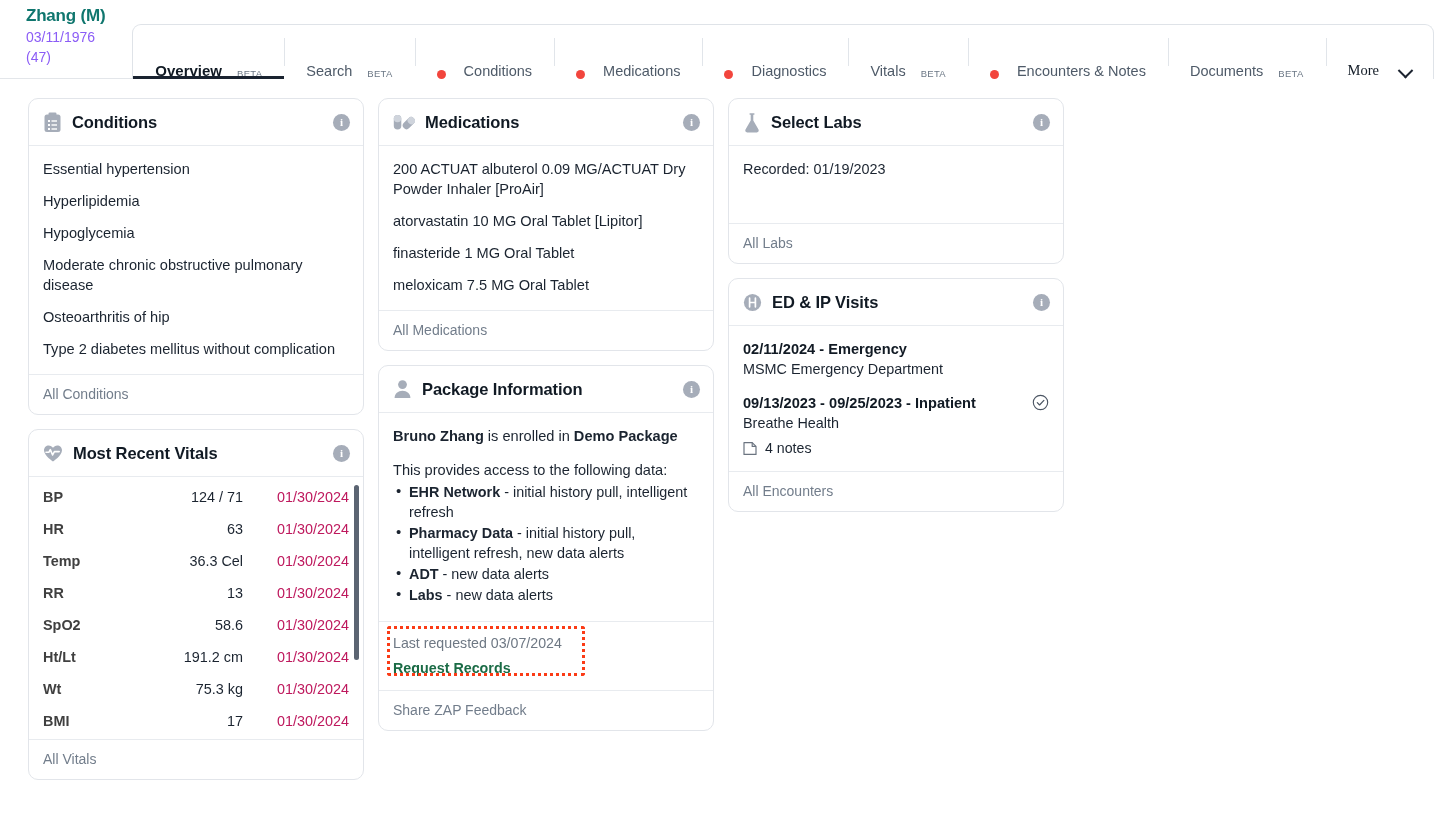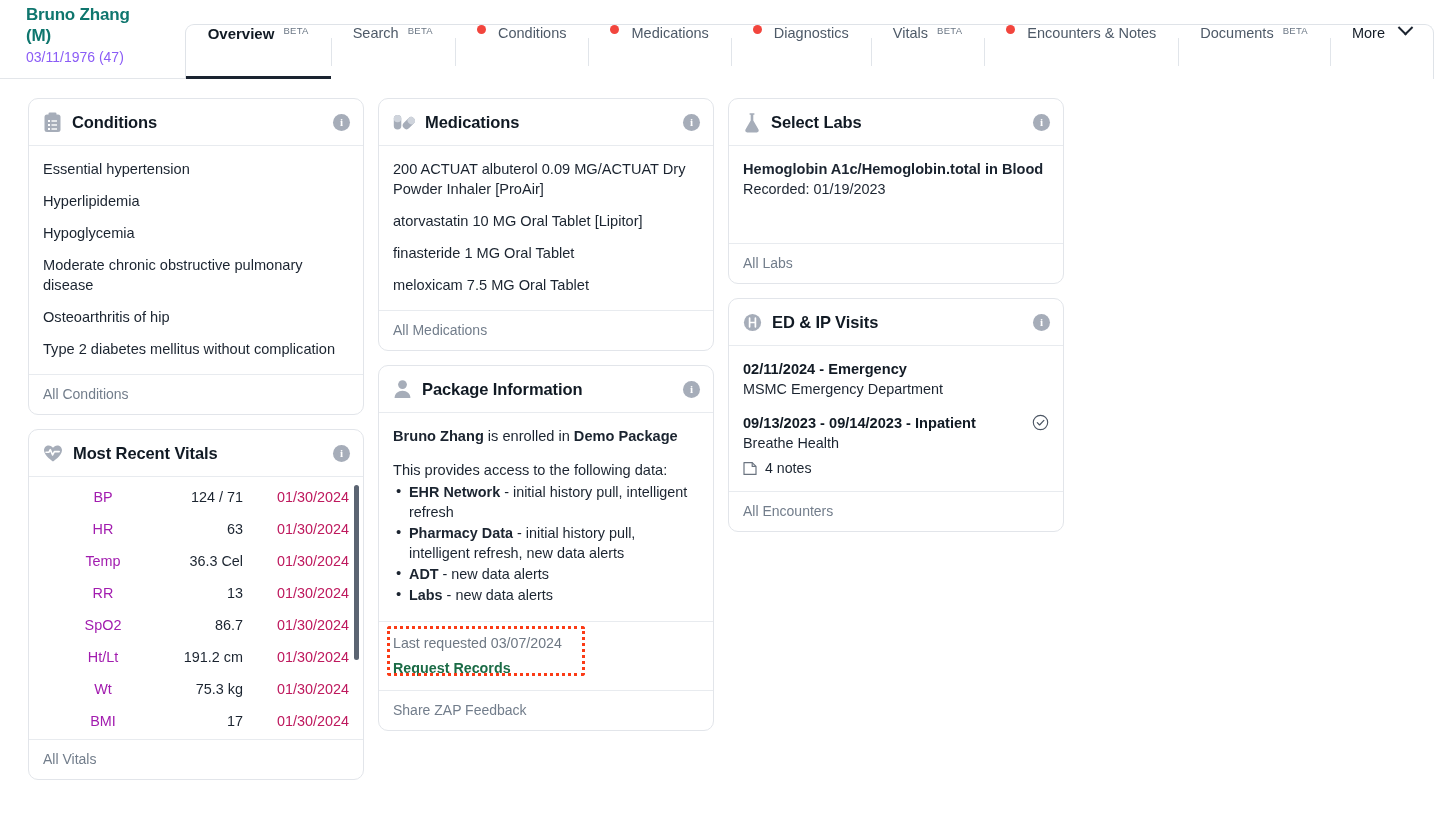--- a/index.html
+++ b/index.html
@@ -45,21 +45,21 @@
     align-items: stretch;
     height: 55px;
     border: 1px solid #dfe3e8;
     border-bottom: none;
     border-radius: 9px 9px 0 0;
     background: #fff;
     z-index: 2;
     margin-bottom: 0;
   }
   .tab {
-    display: flex; align-items: flex-start; gap: 12px;
+    display: flex; align-items: flex-end; gap: 18px;
     padding: 0 22px;
     font-size: 14.5px;
     color: #4e5a68;
     white-space: nowrap;
     position: relative;
     cursor: pointer;
   }
   .tab + .tab::before {
     content: "";
     position: absolute; left: 0; top: 13px; bottom: 13px;
@@ -86,21 +86,21 @@
     width: 9px; height: 9px; border-radius: 50%;
     background: #f2453d; flex: none;
   }
   .chev {
     width: 11px; height: 11px;
     border-right: 2px solid #1c2430;
     border-bottom: 2px solid #1c2430;
     transform: rotate(45deg) translate(-2px,-2px);
     margin-left: 3px;
   }
-  .tab.more { color:#131c27; font-size: 14.5px; }
+  .tab.more { color:#131c27; font-size: 14.5px; font-family: Liberation Serif, serif; }
 
   
   .board {
     display: flex;
     gap: 14px;
     padding: 19px 26px 0 28px;
     align-items: flex-start;
   }
   .col { width: 336px; display: flex; flex-direction: column; gap: 14px; }
 
@@ -152,21 +152,21 @@
     position: relative;
     height: 262px;
     overflow: hidden;
     padding: 12px 14px 0 14px;
   }
   .vrow {
     display: flex; align-items: baseline;
     font-size: 14.4px;
     height: 32px;
   }
-  .vlabel { width: 120px; font-weight: normal; color:#a21caf;text-align:center; }
+  .vlabel { width: 120px; font-weight: bold; color:#404040; }
   .vval { flex: 1; text-align: right; color:#1b2430; padding-right: 14px; }
   .vdate { width: 92px; text-align: right; color:#be185d; }
   .vscrollbar {
     position: absolute; top: 8px; right: 4px;
     width: 5px; height: 246px;
     background: transparent;
   }
   .vthumb {
     width: 5px; height: 175px; border-radius: 3px;
     background: #5b6472;
@@ -326,21 +326,21 @@
               <div class="vval">36.3 Cel</div>
               <div class="vdate">01/30/2024</div>
             </div>
             <div class="vrow">
               <div class="vlabel">RR</div>
               <div class="vval">13</div>
               <div class="vdate">01/30/2024</div>
             </div>
             <div class="vrow">
               <div class="vlabel">SpO2</div>
-              <div class="vval">86.7</div>
+              <div class="vval">58.6</div>
               <div class="vdate">01/30/2024</div>
             </div>
             <div class="vrow">
               <div class="vlabel">Ht/Lt</div>
               <div class="vval">191.2 cm</div>
               <div class="vdate">01/30/2024</div>
             </div>
             <div class="vrow">
               <div class="vlabel">Wt</div>
               <div class="vval">75.3 kg</div>
@@ -422,21 +422,20 @@
     <div class="card">
       <div class="card-head">
         <svg class="hicon" width="18" height="21" viewBox="0 0 18 21">
           <path d="M6.6 1.2h4.8v1.6h-1.1v5.6l5.2 9.2c.7 1.3-.2 2.8-1.6 2.8H4.1c-1.4 0-2.3-1.5-1.6-2.8l5.2-9.2V2.8H6.6z" fill="#a6adb9"></path>
         </svg>
         <div class="card-title">Select Labs</div>
         <div class="spacer"></div>
         <div class="info-icon">i</div>
       </div>
       <div class="card-body" style="padding-bottom:44px">
-        <div class="lab-name">Hemoglobin A1c/Hemoglobin.total in Blood</div>
         <div class="lab-rec">Recorded: 01/19/2023</div>
       </div>
       <div class="card-foot">All Labs</div>
     </div>
 
     <div class="card">
       <div class="card-head">
         <svg class="hicon" width="19" height="19" viewBox="0 0 19 19">
           <circle cx="9.5" cy="9.5" r="8.6" fill="#a6adb9"></circle>
           <path d="M6.6 5.2v8.6M12.4 5.2v8.6M6.6 9.5h5.8" stroke="#fff" stroke-width="1.7" stroke-linecap="round"></path>
@@ -444,21 +443,21 @@
         <div class="card-title">ED &amp; IP Visits</div>
         <div class="spacer"></div>
         <div class="info-icon">i</div>
       </div>
       <div class="card-body" id="enc-list">
           <div class="enc">
             <div class="enc-title">02/11/2024 - Emergency</div>
             <div class="enc-sub">MSMC Emergency Department</div>
           </div>
           <div class="enc">
-            <div class="enc-title">09/13/2023 - 09/14/2023 - Inpatient</div>
+            <div class="enc-title">09/13/2023 - 09/25/2023 - Inpatient</div>
             <div class="enc-sub">Breathe Health</div>
             <svg class="check" viewBox="0 0 18 18">
               <circle cx="9" cy="9" r="7.6" fill="none" stroke="#4b5563" stroke-width="1.2"></circle>
               <path d="M5.6 9.2l2.4 2.4 4.6-4.8" fill="none" stroke="#4b5563" stroke-width="1.3" stroke-linecap="round" stroke-linejoin="round"></path>
             </svg>
             <div class="notes">
               <svg width="14" height="15" viewBox="0 0 14 15">
                 <path d="M1 1.6h8.2L13 5.4v8H1z" fill="none" stroke="#6b7480" stroke-width="1.2" stroke-linejoin="round"></path>
                 <path d="M9.2 1.6v3.8H13" fill="none" stroke="#6b7480" stroke-width="1.2" stroke-linejoin="round"></path>
               </svg>

